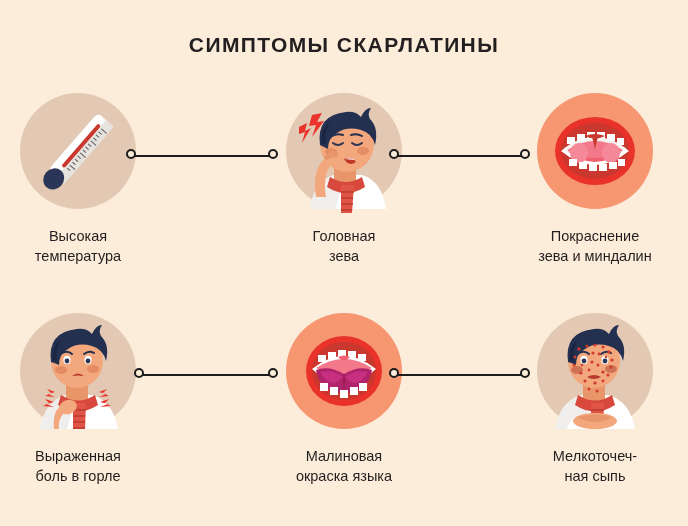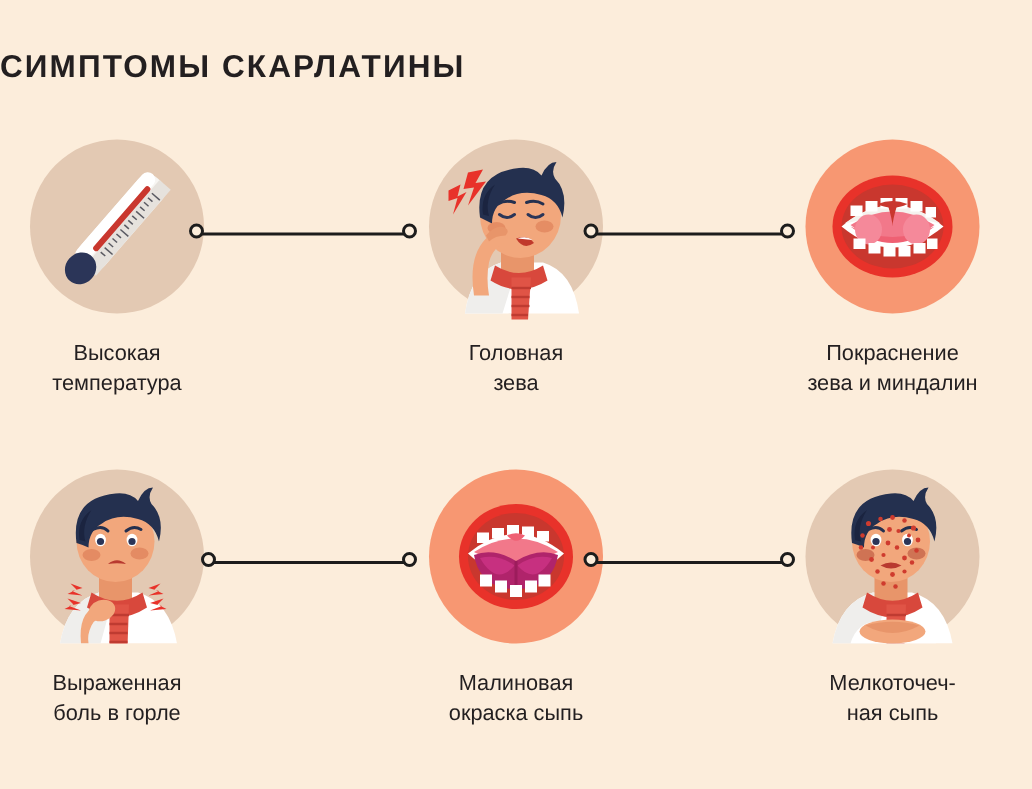--- a/index.html
+++ b/index.html
@@ -18,20 +18,21 @@
     position: absolute;
     inset: 0;
     background: #fceddb;
   }
   
   #title {
     position: absolute;
     top: 33px;
     left: 0;
     width: 688px;
+    text-align: center;
     font-size: 21px;
     font-weight: bold;
     letter-spacing: 1.4px;
     color: #231f20;
     text-transform: uppercase;
   }
   
   .item {
     position: absolute;
     width: 190px;
@@ -300,21 +301,21 @@
               <rect x="44" y="74" width="8" height="8"></rect>
             <rect x="54" y="77" width="8" height="8"></rect>
               <rect x="64" y="74" width="8" height="8"></rect>
             <rect x="73" y="70" width="8" height="8"></rect>
           </g>
           <path d="M26 56 q32 30 64 0 q-32 14 -64 0 z" fill="none"></path>
         </svg>
       </span>
     </div>
     <div class="caption">Малиновая
-окраска сыпь</div>
+окраска языка</div>
   </div>
 
   <div class="item" style="left:500px; top:313px;">
     <div class="circle-wrap">
       <div class="circle tan"></div>
       <span>
         <svg width="116" height="116" viewBox="0 0 116 116" style="position:absolute;inset:0;">
           <path d="M18 116 q5 -28 27 -34 l26 0 q22 6 27 34 z" fill="#ffffff"></path>
           <path d="M18 116 q5 -28 27 -34 l9 5 -8 29 z" fill="#efeeec"></path>
           <path d="M46 72 h22 v16 h-22 z" fill="#e8956a"></path>

